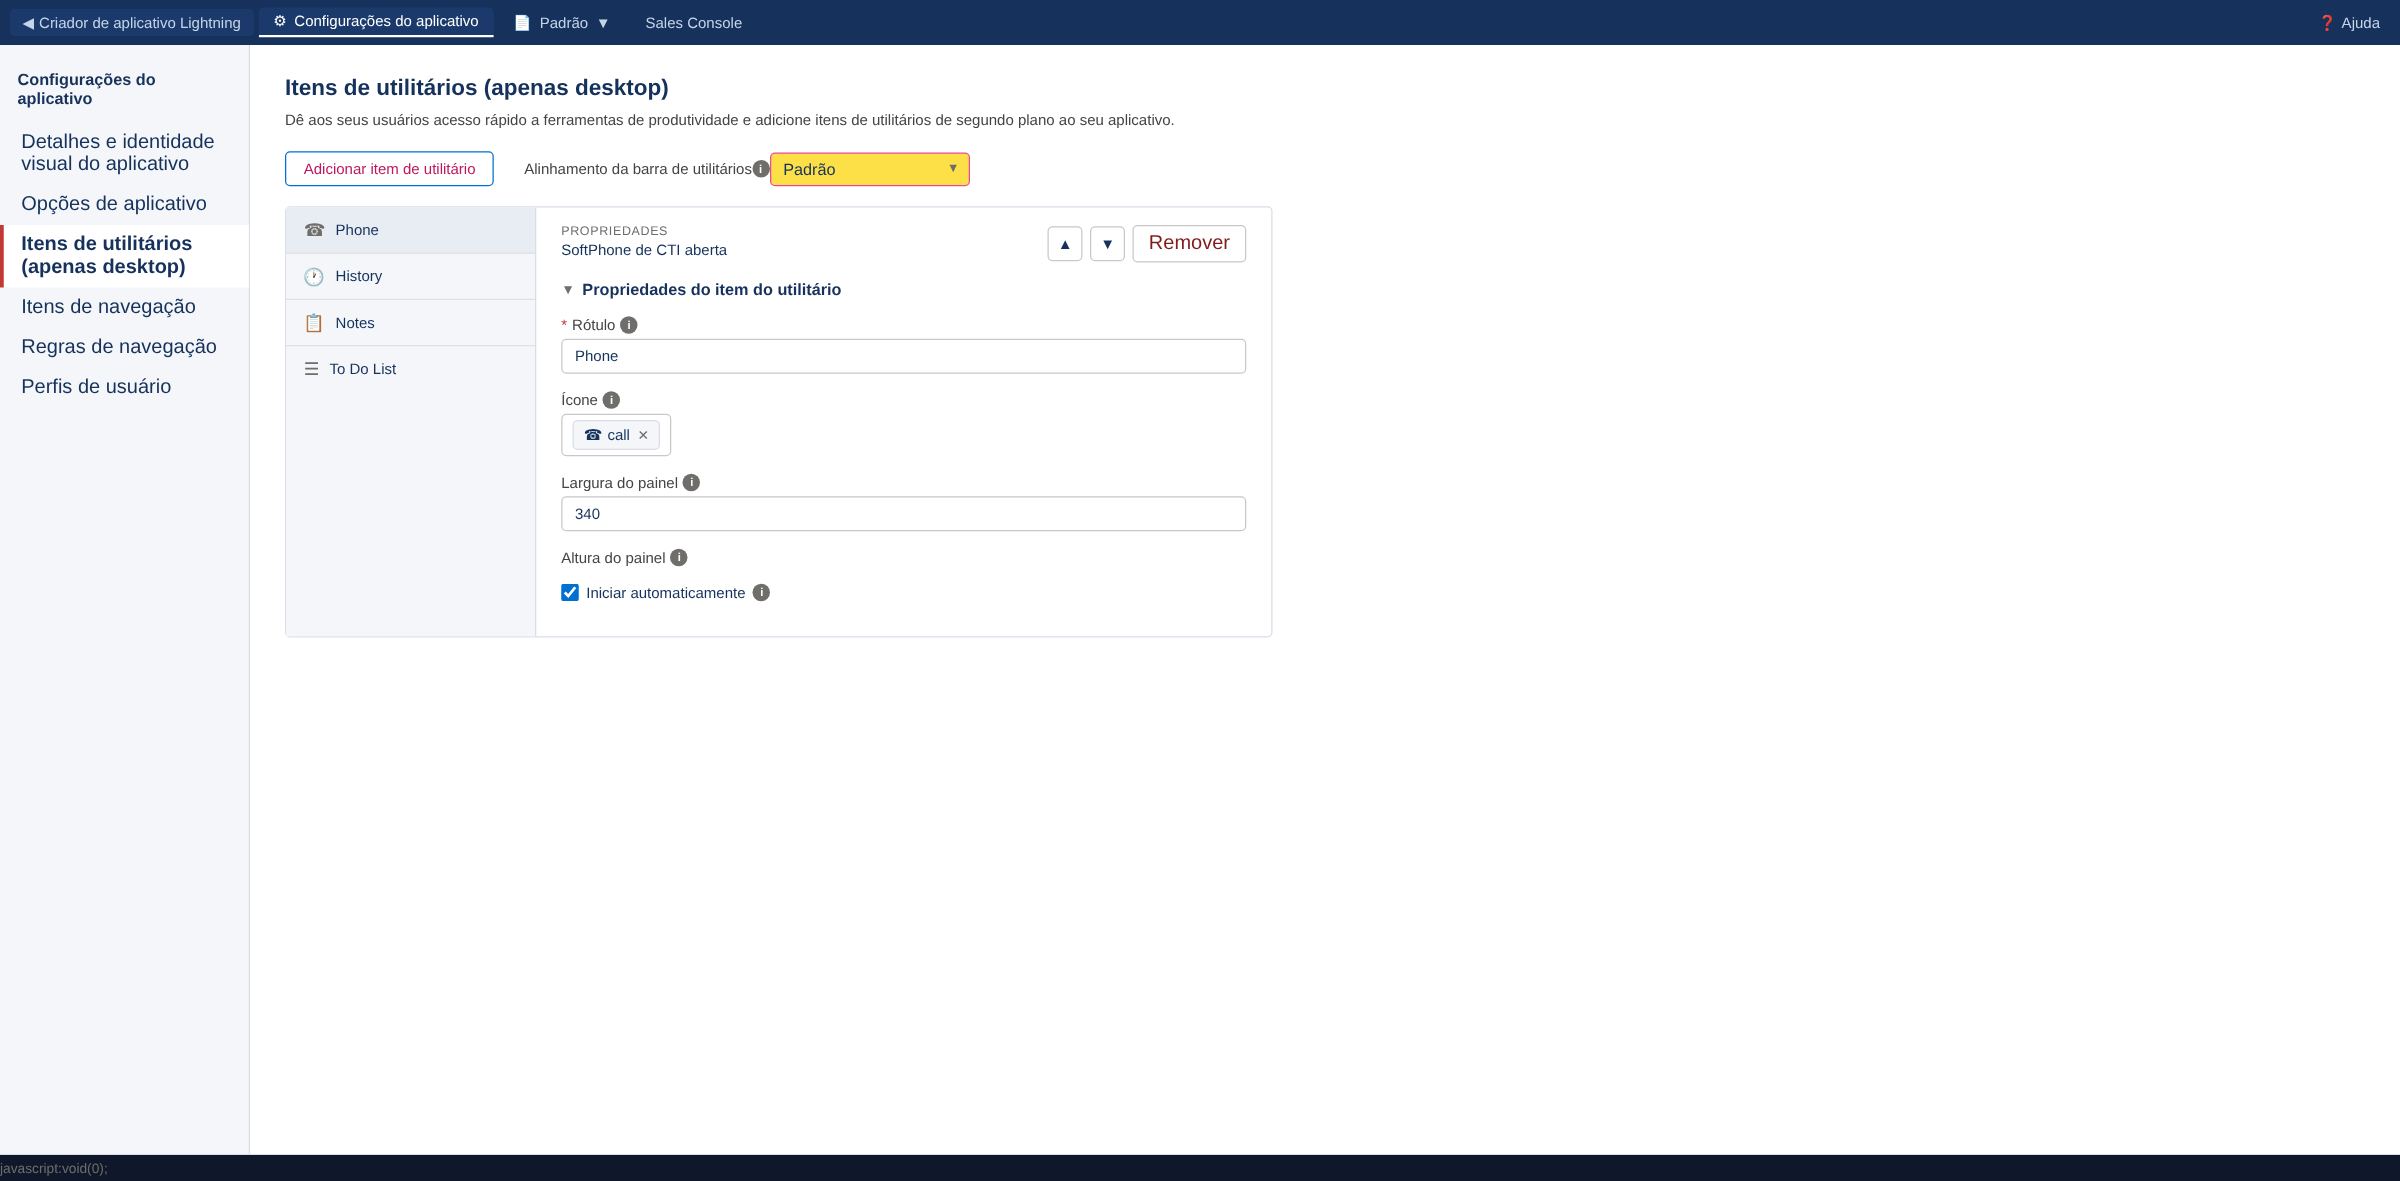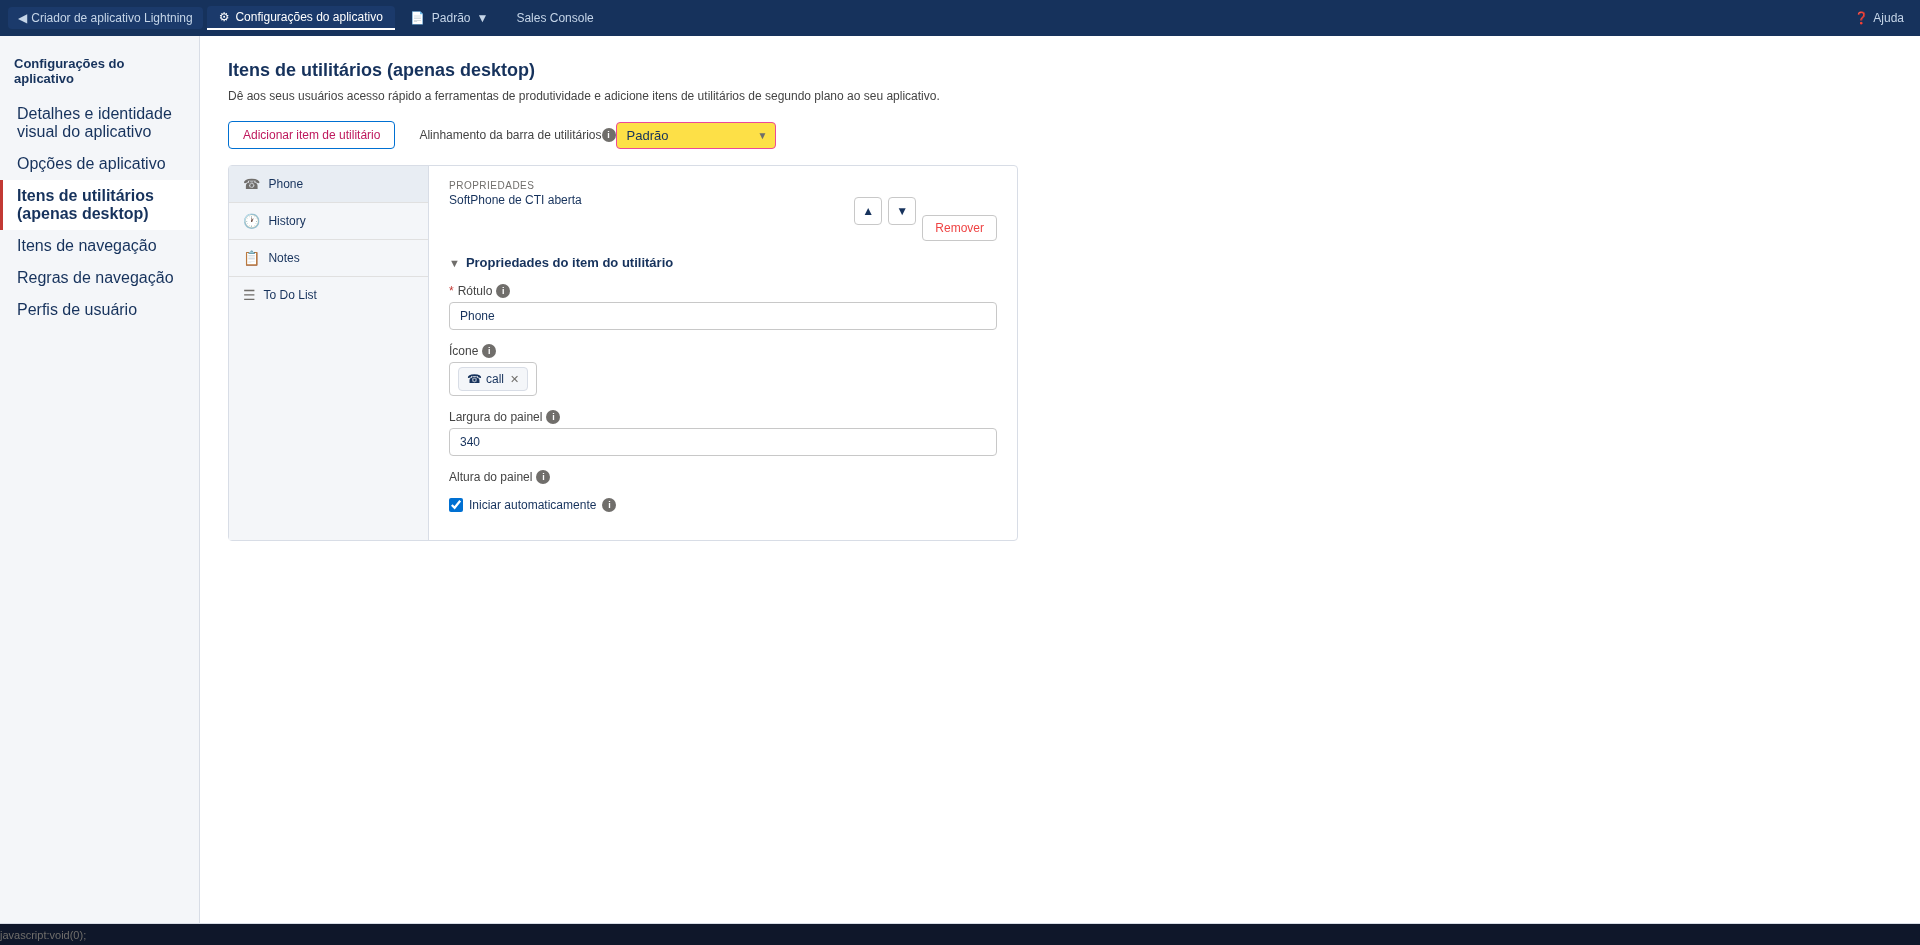--- a/index.html
+++ b/index.html
@@ -150,22 +150,22 @@
     }
     .properties-actions {
       display: flex; gap: 6px; align-items: center;
     }
     .btn-icon {
       border: 1px solid #c8c8c8; background: #fff; color: #16325c;
       width: 28px; height: 28px; border-radius: 4px; cursor: pointer;
       display: flex; align-items: center; justify-content: center; font-size: 12px;
     }
     .btn-remove {
-      border: 1px solid #c8c8c8; background: #fff; color: #ef4444;
-      padding: 5px 12px; border-radius: 4px; font-size: 12px; cursor: pointer; margin-top: 35px;
+      border: 1px solid #c8c8c8; background: #fff; color: #7f1d1d;
+      padding: 5px 12px; border-radius: 4px; font-size: 16px; cursor: pointer;
     }
 
     
     .section-toggle {
       display: flex; align-items: center; gap: 6px;
       font-size: 13px; font-weight: 600; color: #16325c;
       cursor: pointer; margin-bottom: 14px;
     }
     .chevron-icon { font-size: 11px; color: #706e6b; }
 

